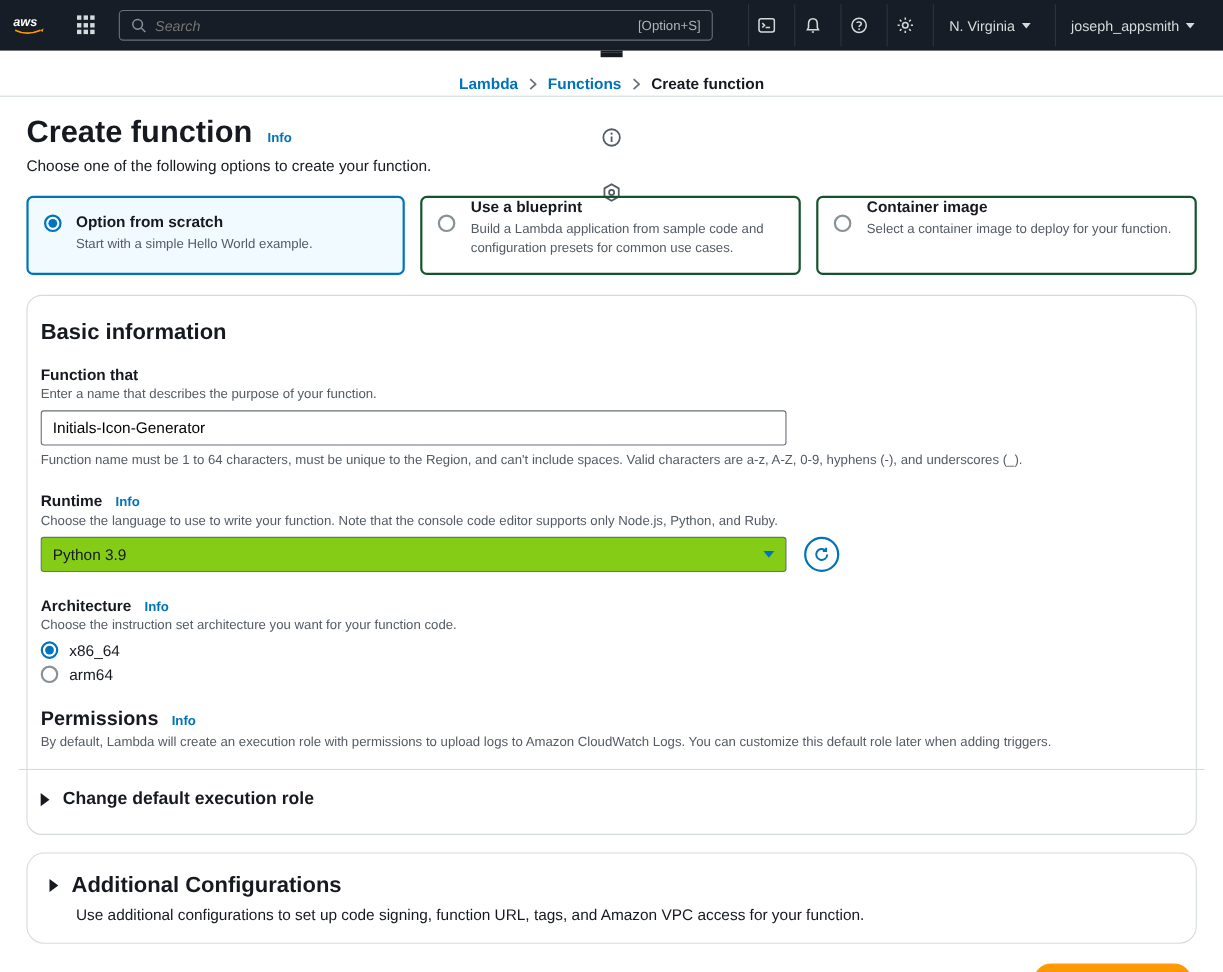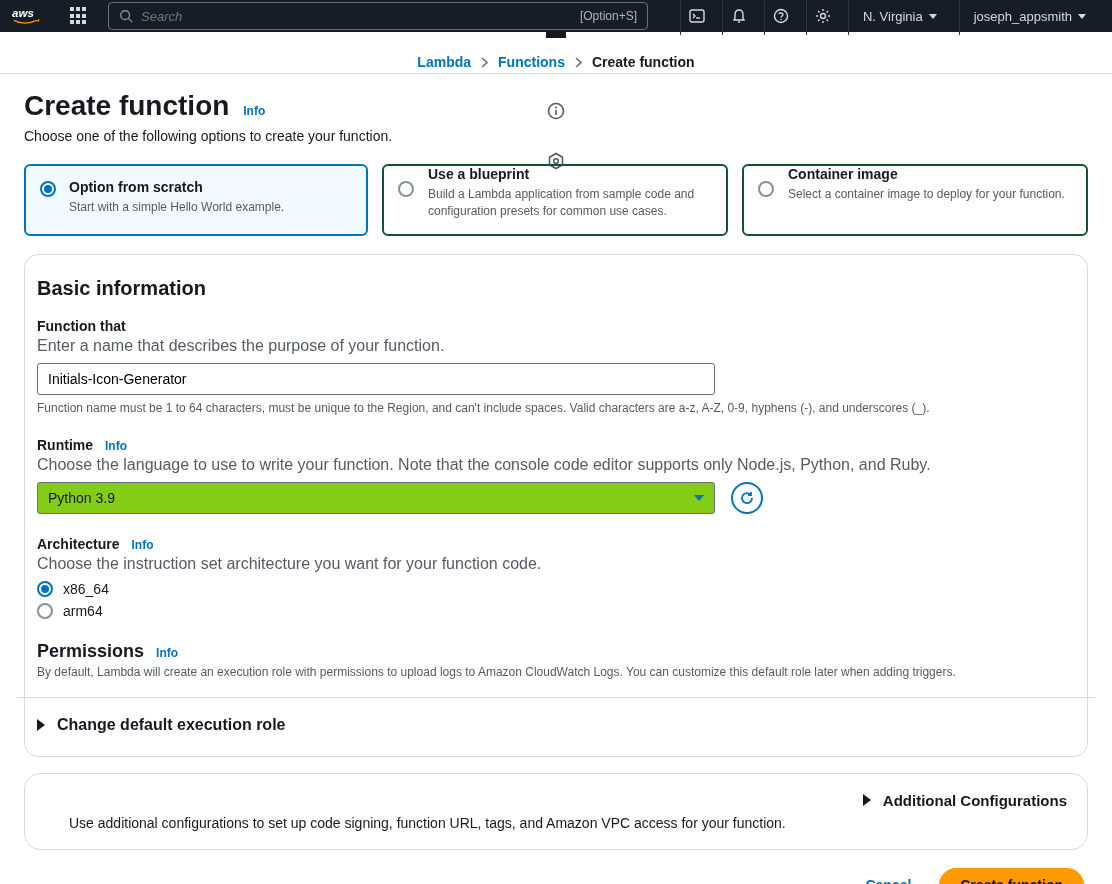--- a/index.html
+++ b/index.html
@@ -8,21 +8,21 @@
   font-size: 14px;
   color: #16191f;
   background: #fff;
   width: 1112px;
   height: 884px;
   overflow: hidden;
 }
 
 .topnav {
   background: #161d26;
-  height: 32px;
+  height: 46px;
   display: flex;
   align-items: center;
   padding: 0 12px;
   color: #d5dbdb;
   gap: 8px;
 }
 .aws-logo {
   font-weight: bold;
   font-style: italic;
   color: #fff;
@@ -153,21 +153,21 @@
 
 .panel {
   border: 1px solid #d5dbdb;
   border-radius: 14px;
   margin-top: 18px;
   padding: 22px 12px;
 }
 .panel h2 { font-size: 20px; font-weight: 700; margin-bottom: 18px; }
 .field { margin-bottom: 22px; }
 .field-label { font-weight: 700; font-size: 14px; }
-.field-desc { font-size: 16px; color: #545b64; margin-top: 3px; }
+.field-desc { font-size: 12px; color: #545b64; margin-top: 3px; }
 .text-input {
   width: 678px;
   height: 32px;
   border: 1px solid #687078;
   border-radius: 3px;
   padding: 0 10px;
   font-size: 14px;
   margin-top: 8px;
 }
 .constraint { font-size: 12px; color: #545b64; margin-top: 6px; }
@@ -232,21 +232,21 @@
   border-top: 6px solid transparent;
   border-bottom: 6px solid transparent;
   border-left: 8px solid #16191f;
 }
 .panel2 {
   border: 1px solid #d5dbdb;
   border-radius: 16px;
   margin-top: 16px;
   padding: 18px 20px;
 }
-.panel2 .expander { font-size: 15px; justify-content: flex-end; }
+.panel2 .expander { font-size: 20px; }
 .panel2-desc { margin-left: 24px; margin-top: 6px; font-size: 14px; color: #16191f; }
 
 .footer-actions {
   display: flex;
   justify-content: flex-end;
   gap: 14px;
   margin-top: 18px;
   padding-right: 4px;
 }
 .btn-link {

